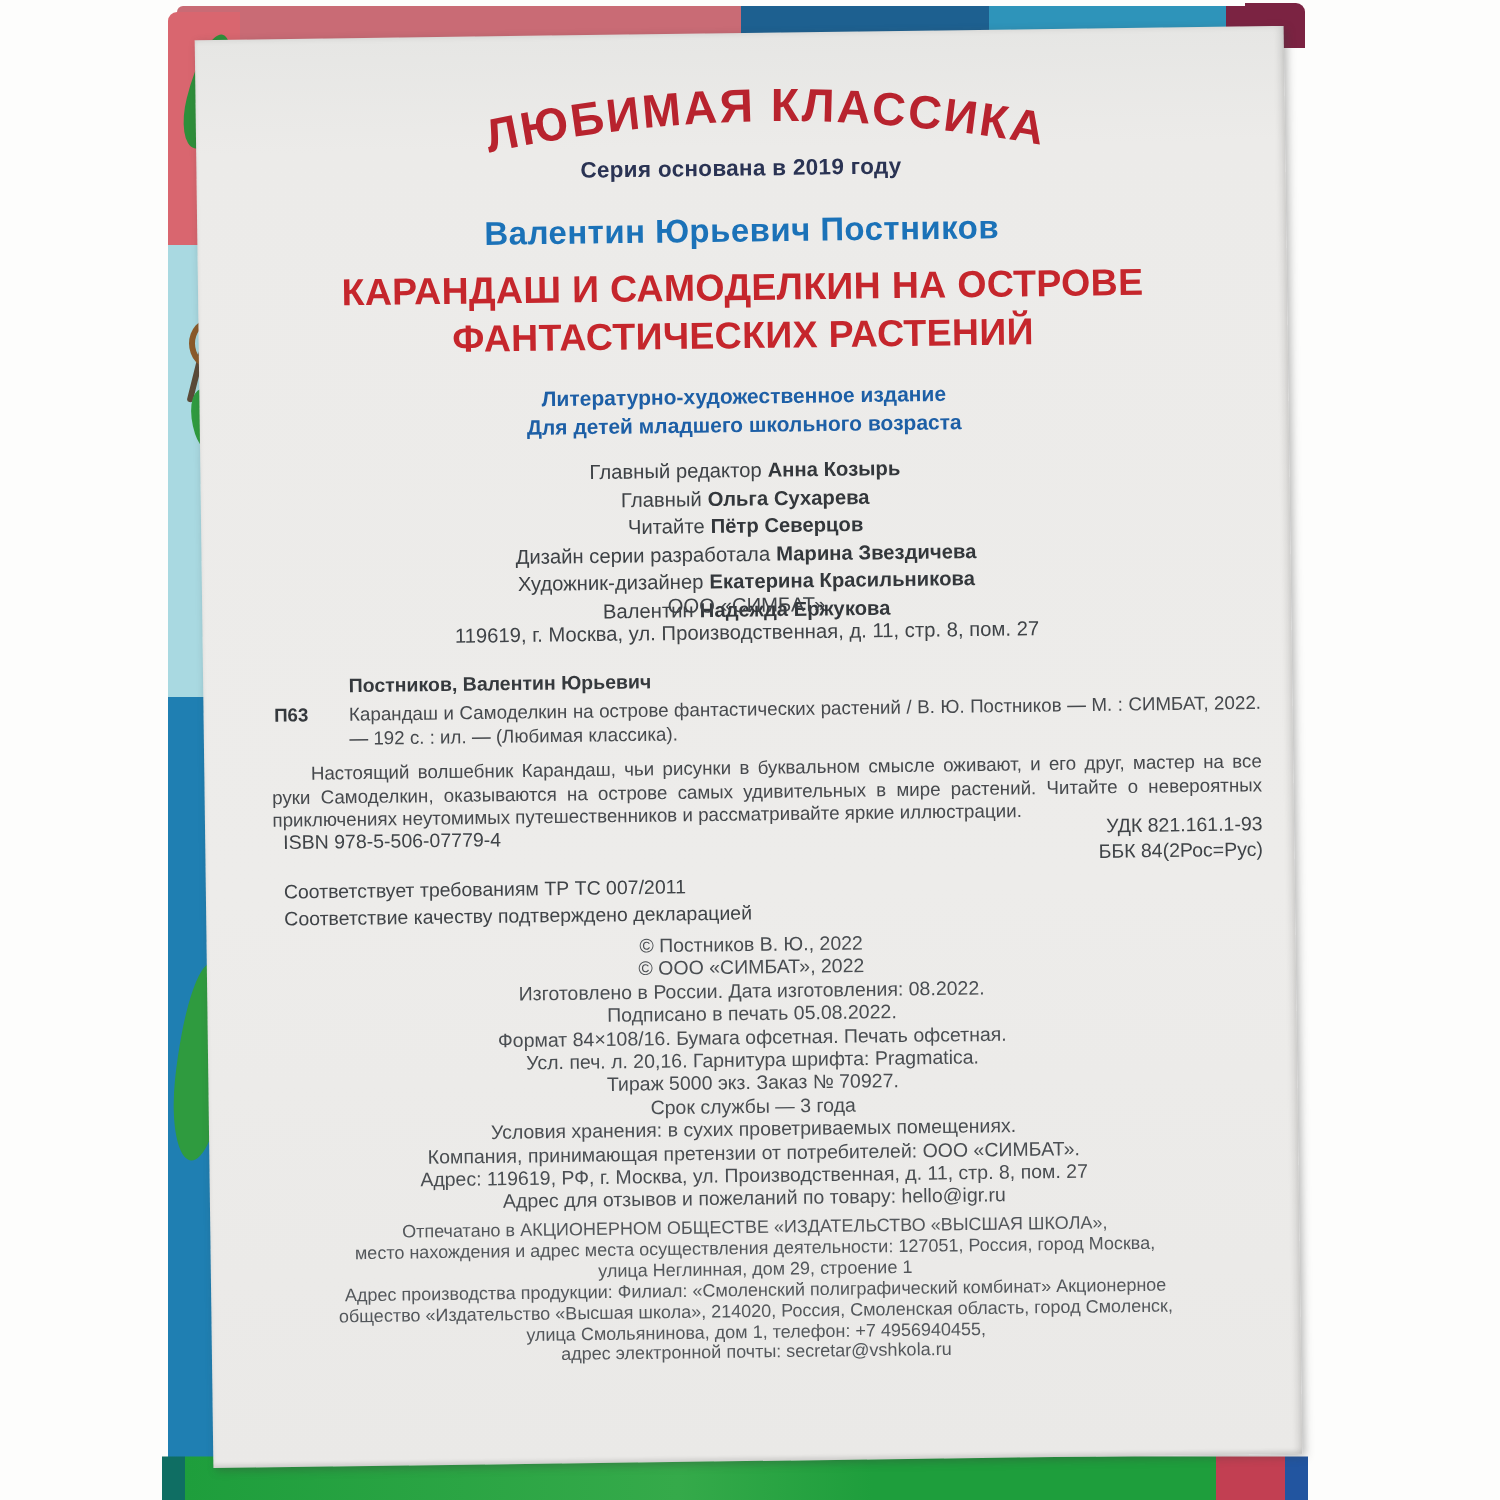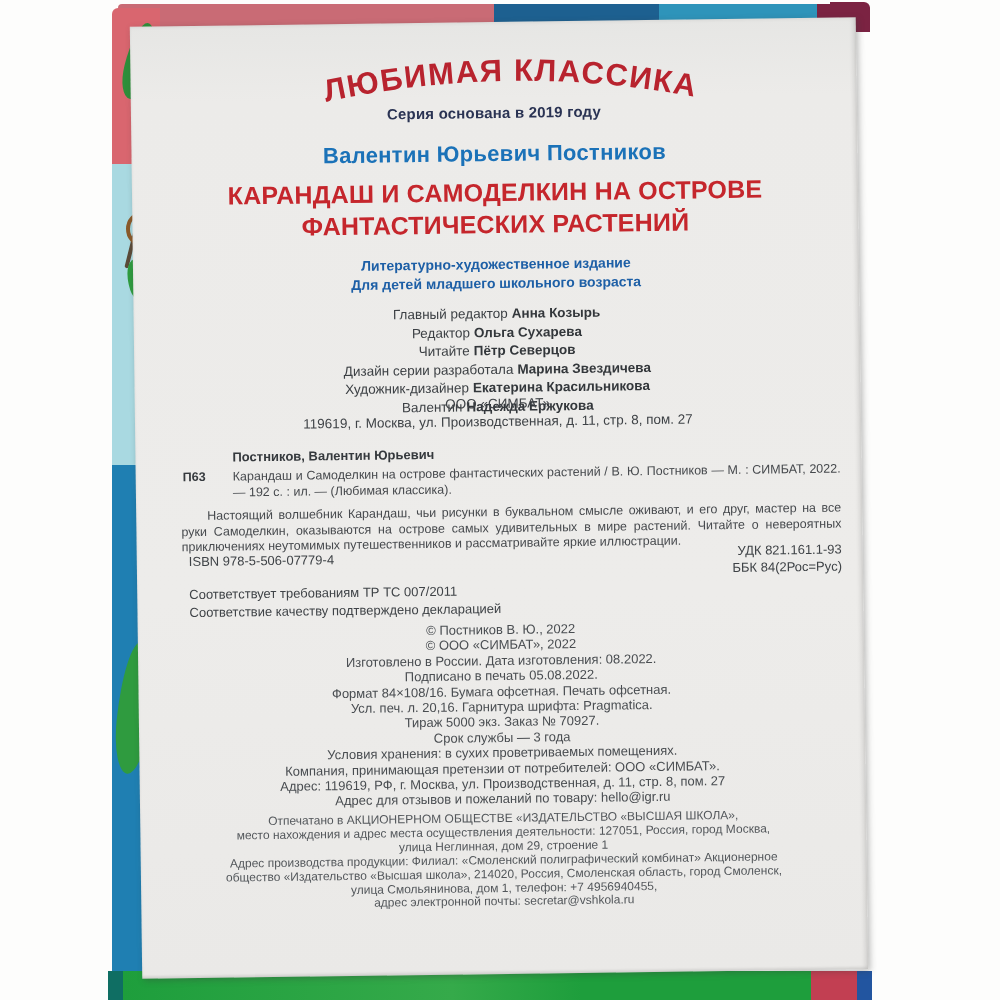--- a/index.html
+++ b/index.html
@@ -107,21 +107,21 @@
 
   <div class="abs series-founded">Серия основана в 2019 году</div>
   <div class="abs author">Валентин Юрьевич Постников</div>
   <div class="abs title1">КАРАНДАШ И САМОДЕЛКИН НА ОСТРОВЕ</div>
   <div class="abs title2">ФАНТАСТИЧЕСКИХ РАСТЕНИЙ</div>
   <div class="abs edition">Литературно-художественное издание</div>
   <div class="abs audience">Для детей младшего школьного возраста</div>
 
   <div class="abs credits">
     <div><span>Главный редактор</span><span class="name">Анна Козырь</span></div>
-    <div><span>Редактор</span><span class="name">Ольга Сухарева</span></div>
+    <div><span>Главный</span><span class="name">Ольга Сухарева</span></div>
     <div><span>Читайте</span><span class="name">Пётр Северцов</span></div>
     <div><span>Дизайн серии разработала</span><span class="name">Марина Звездичева</span></div>
     <div><span>Художник-дизайнер</span><span class="name">Екатерина Красильникова</span></div>
     <div><span>Валентин</span><span class="name">Надежда Ержукова</span></div>
   </div>
 
   <div class="abs pub-name">ООО «СИМБАТ»</div>
   <div class="abs pub-addr">119619, г. Москва, ул. Производственная, д. 11, стр. 8, пом. 27</div>
 
   <div class="catalog">

